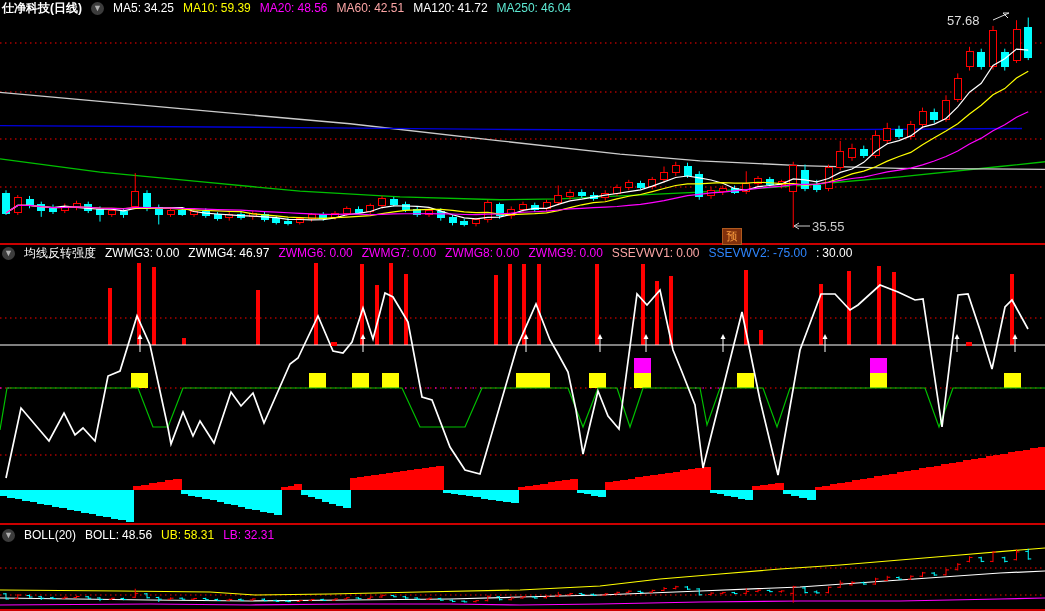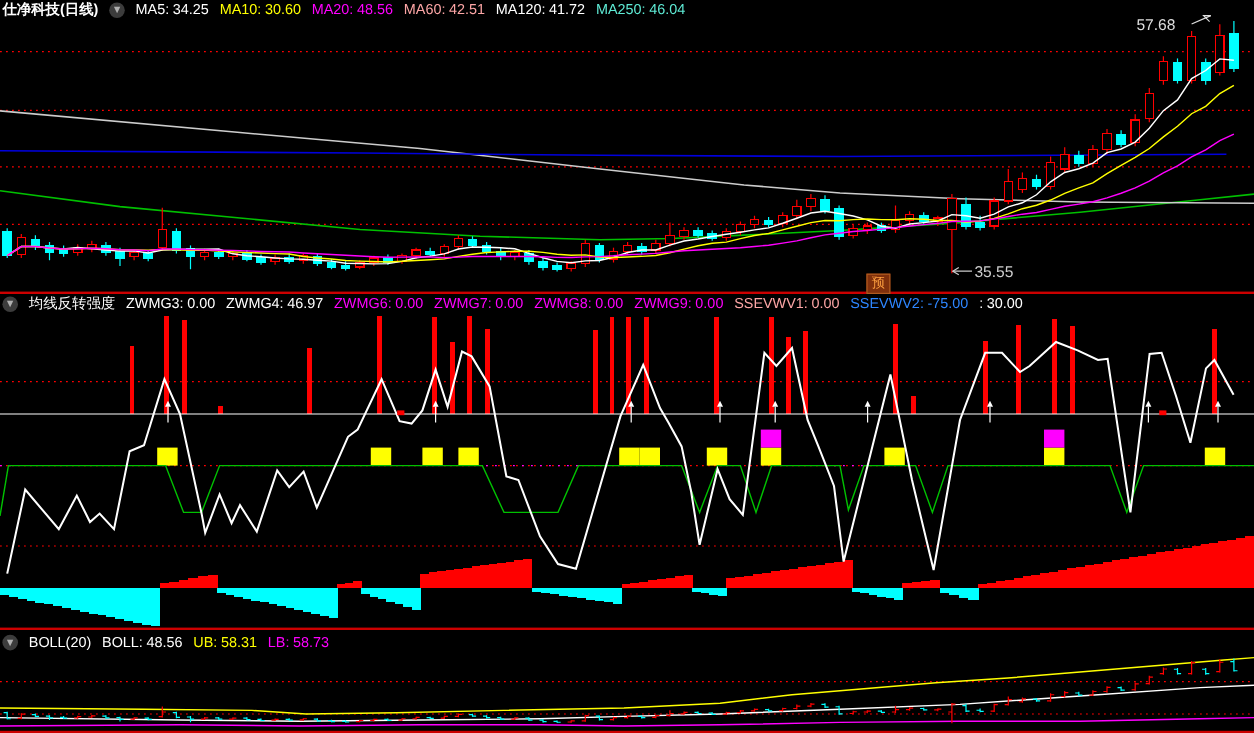--- a/index.html
+++ b/index.html
@@ -23,21 +23,21 @@
 
   <div class="hdr" style="top:1px;">
     <span class="w" style="font-weight:bold;">仕净科技(日线)</span>
     <span class="chev">▼</span>
     <span class="item w">
         <span>MA5:</span>
         <span>34.25</span>
       </span>
     <span class="item y">
         <span>MA10:</span>
-        <span>30.60</span>
+        <span>59.39</span>
       </span>
     <span class="item m">
         <span>MA20:</span>
         <span>48.56</span>
       </span>
     <span class="item g">
         <span>MA60:</span>
         <span>42.51</span>
       </span>
     <span class="item w">
@@ -97,21 +97,21 @@
     <span class="item w">
         <span>BOLL:</span>
         <span>48.56</span>
       </span>
     <span class="item y">
         <span>UB:</span>
         <span>58.31</span>
       </span>
     <span class="item m">
         <span>LB:</span>
-        <span>58.73</span>
+        <span>32.31</span>
       </span>
   </div>
 
   <svg id="svg-top" width="1045" height="243" style="top:0;">
       <polyline points="0,43 1045,43" fill="none" stroke="#ff0000" stroke-width="1" stroke-dasharray="1.5 3.5"></polyline>
       <polyline points="0,92 1045,92" fill="none" stroke="#ff0000" stroke-width="1" stroke-dasharray="1.5 3.5"></polyline>
       <polyline points="0,139 1045,139" fill="none" stroke="#ff0000" stroke-width="1" stroke-dasharray="1.5 3.5"></polyline>
       <polyline points="0,187 1045,187" fill="none" stroke="#ff0000" stroke-width="1" stroke-dasharray="1.5 3.5"></polyline>
       <polyline points="0,158.90000000000003 100,172.20000000000002 200,181.70000000000002 300,191.20000000000002 400,196.90000000000003 500,199.75 560,198.79999999999998 620,195.95000000000002 700,192.15000000000003 800,185.5 900,176.95000000000002 1000,166.5 1045,161.75" fill="none" stroke="#00c000" stroke-width="1.3"></polyline>
       <polyline points="0,92.40000000000003 200,110.45000000000002 350,123.75 500,140.84999999999997 620,154.15000000000003 700,160.79999999999998 800,165.54999999999998 900,168.40000000000003 1045,169.34999999999997" fill="none" stroke="#cccccc" stroke-width="1.3"></polyline>

